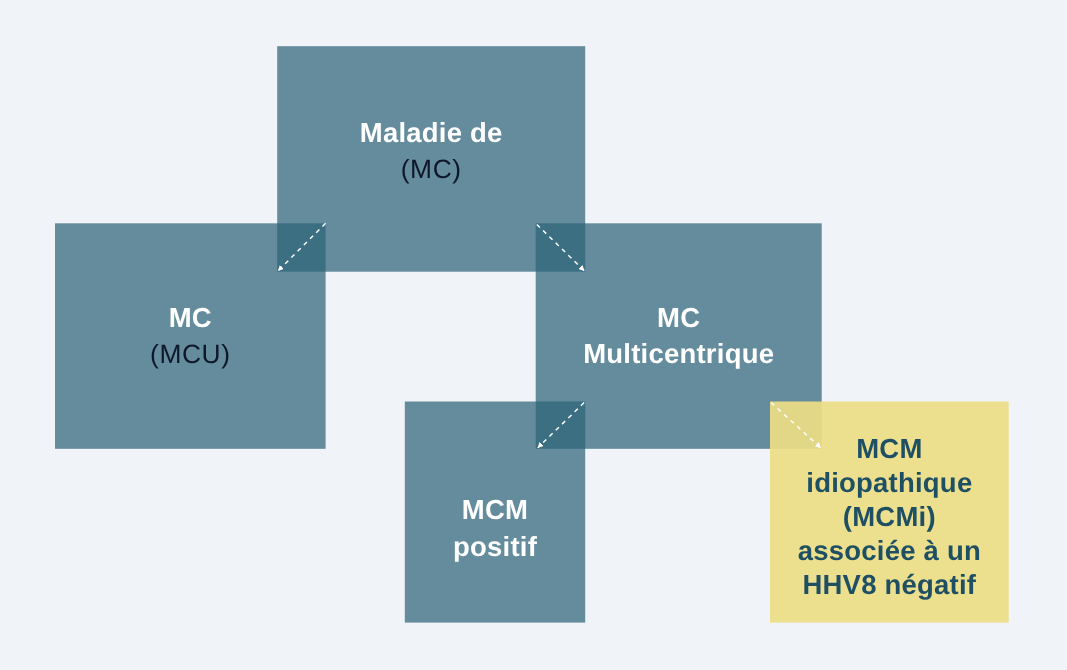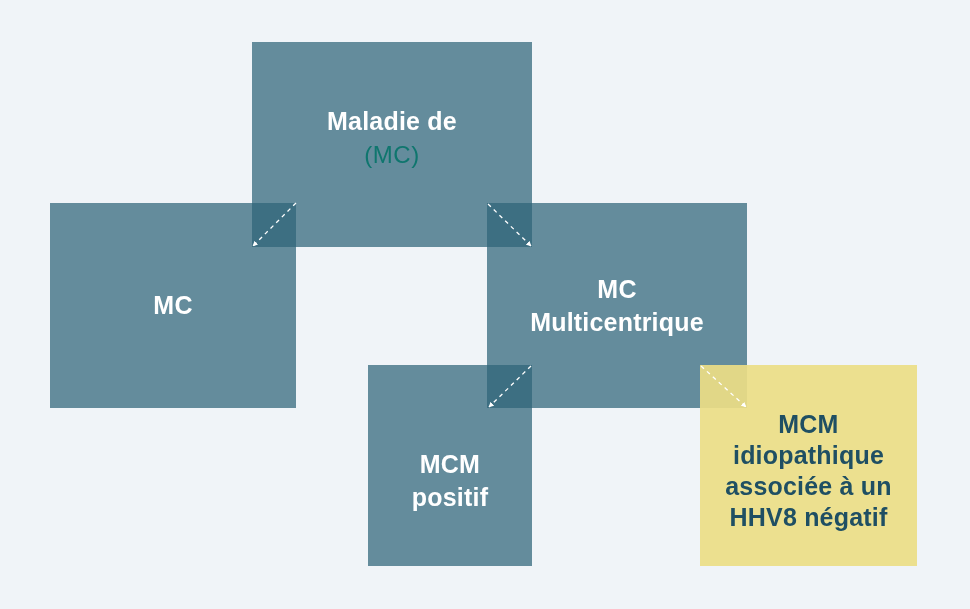--- a/index.html
+++ b/index.html
@@ -9,56 +9,58 @@
     font-family: "Liberation Sans", "DejaVu Sans", sans-serif;
   }
   .box {
     position: absolute;
     display: flex; flex-direction: column; align-items: center; justify-content: center;
     text-align: center; box-sizing: border-box;
   }
   .teal { background: rgba(46, 100, 120, 0.72); color: #ffffff; }
   .yellow { background: rgba(236, 221, 133, 0.92); color: #1f4f63; }
   .t { font-weight: bold; font-size: 25px; line-height: 33px; letter-spacing: 0.2px; }
-  .s { font-weight: normal; font-size: 24px; line-height: 33px; color: #0f766e; letter-spacing: 0.5px; }
+  .s { font-weight: normal; font-size: 24px; line-height: 33px; color: #0f172a; letter-spacing: 0.5px; }
 
   #b-root  { left: 252px; top: 42px;  width: 280px; height: 205px; padding-bottom: 14px; }
   #b-mcu   { left: 50px;  top: 203px; width: 246px; height: 205px; }
   #b-mcm   { left: 487px; top: 203px; width: 260px; height: 205px; }
   #b-pos   { left: 368px; top: 365px; width: 164px; height: 201px; padding-top: 30px; }
   #b-neg   { left: 700px; top: 365px; width: 217px; height: 201px; padding-top: 10px; }
   #b-neg .t { line-height: 31px; }
 
   svg.arrows { position: absolute; left: 0; top: 0; width: 970px; height: 609px; pointer-events: none; }
 </style>
 </head>
 <body>
 
 <div class="box teal" id="b-root">
   <div class="t">Maladie de</div>
   <div class="s">(MC)</div>
 </div>
 
 <div class="box teal" id="b-mcu">
   <div class="t">MC</div>
+  <div class="s">(MCU)</div>
 </div>
 
 <div class="box teal" id="b-mcm">
   <div class="t">MC</div>
   <div class="t">Multicentrique</div>
 </div>
 
 <div class="box teal" id="b-pos">
   <div class="t">MCM</div>
   <div class="t">positif</div>
 </div>
 
 <div class="box yellow" id="b-neg">
   <div class="t">MCM</div>
   <div class="t">idiopathique</div>
+  <div class="t">(MCMi)</div>
   <div class="t">associée à un</div>
   <div class="t">HHV8 négatif</div>
 </div>
 
 <svg class="arrows" viewBox="0 0 970 609">
   <defs>
     <marker id="ah" viewBox="0 0 10 10" refX="9" refY="5" markerWidth="4" markerHeight="4" orient="auto">
       <path d="M0,0 L10,5 L0,10 z" fill="#ffffff"></path>
     </marker>
   </defs>

